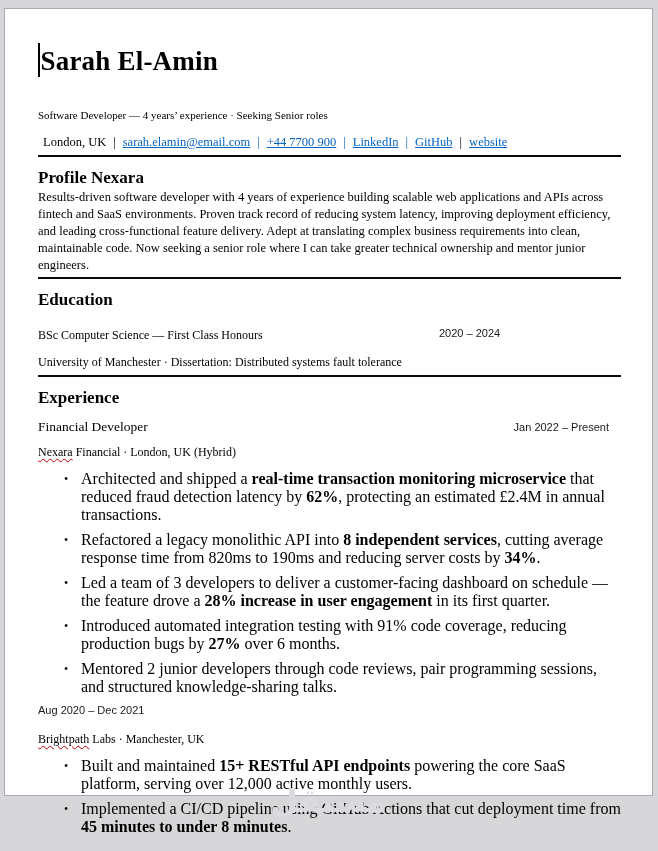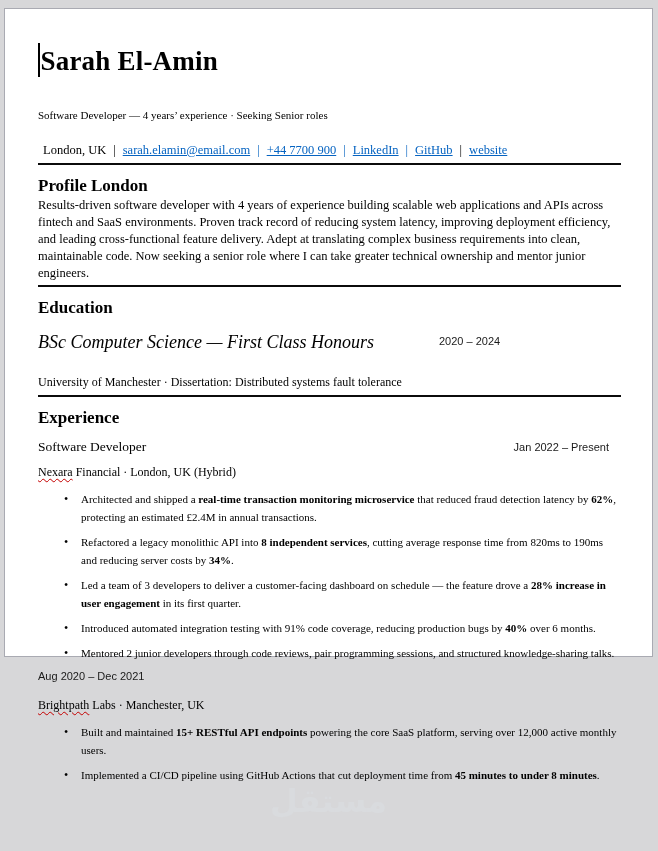--- a/index.html
+++ b/index.html
@@ -6,75 +6,75 @@
   body {
     width: 658px; height: 851px;
     background: #d7d7d9;
     overflow: hidden;
     font-family: "Liberation Serif", "DejaVu Serif", serif;
     color: #000;
   }
   .page {
     box-sizing: border-box;
     margin: 8px 5px 1px 4px;
-    width: 649px; height: 649px;
+    width: 649px; height: 788px;
     background: #ffffff;
     border: 1px solid #a9aab2;
     position: relative;
     padding: 34px 31px 0 33px;
   }
   
   .name-row { line-height: 30px; white-space: nowrap; }
   .caret {
     display: inline-block; width: 1.5px; height: 34px;
     background: #000; vertical-align: -7px; margin-right: 1px;
   }
   .name { font-size: 27px; font-weight: bold; letter-spacing: 0.2px; }
   .tagline { margin-top: 28px; font-size: 11px; line-height: 14px; }
-  .contact { margin-top: 20px; padding-left: 5px; font-size: 12.5px; line-height: 17px; white-space: nowrap; }
+  .contact { margin-top: 12px; padding-left: 5px; font-size: 12.5px; line-height: 17px; white-space: nowrap; }
   .contact .sep { margin: 0 7px; }
   .contact .sep.dark { color: #000; }
   .contact .sep.link { color: var(--link, #0563C1); }
   .contact a.clink { color: var(--link, #0563C1); text-decoration: underline; }
   .contact .cplain { color: #000; }
   .rule { height: 0; border-top: 2px solid #0b0b0b; }
   .rule1 { margin-top: 4px; }
   .rule2 { margin-top: 3px; }
   .rule3 { margin-top: 5px; }
   
   .sec-title { margin-top: 10px; font-size: 17px; font-weight: bold; line-height: 22px; }
   .summary { font-size: 12.5px; line-height: 17px; width: 576px; }
   
   .edu-row { margin-top: 14px; position: relative; height: 18px; }
-  .edu-degree { font-size: 18px; line-height: 18px; font-style: italic; }
+  .edu-degree { font-size: 12px; line-height: 18px; }
   .edu-dates {
     position: absolute; left: 369px; top: 2px;
     font-family: "Liberation Sans", "DejaVu Sans", sans-serif;
     font-size: 11px; color: #1a1a1a; margin-left: 32px;
   }
-  .edu-details { margin-top: 24px; font-size: 12px; line-height: 15px; }
+  .edu-details { margin-top: 12px; font-size: 12px; line-height: 15px; }
   
   .job-head { margin-top: 8px; height: 19px; display: flex; justify-content: space-between; align-items: baseline; }
   .job-role { font-size: 13.5px; line-height: 19px; }
   .job-dates {
     font-family: "Liberation Sans", "DejaVu Sans", sans-serif;
     font-size: 11px; color: #1a1a1a; margin-right: 12px;
   }
   .job-company { margin-top: 9px; font-size: 12px; line-height: 15px; }
   .squiggle {
     text-decoration-line: underline;
     text-decoration-style: wavy;
     text-decoration-color: var(--squiggle, #c40000);
     text-decoration-thickness: 1px;
     text-underline-offset: 2px;
   }
   .bullets { margin-top: 10px; }
   .bullet { display: flex; margin: 0 0 7px 26px; }
   .bullet .dot { width: 17px; flex: 0 0 17px; font-size: 12px; line-height: 18px; }
-  .bullet .btxt { flex: 1; font-size: 11px; line-height: 18px; max-width 540px; }
+  .bullet .btxt { flex: 1; font-size: 16px; line-height: 18px; max-width 540px; }
   .bullet .btxt b { font-weight: bold; }
   
   .watermark {
     position: absolute; left: 0; right: 0; top: 778px;
     text-align: center; pointer-events: none;
     color: var(--watermark, #d9dbde);
     font-family: "DejaVu Sans", "Liberation Sans", sans-serif;
   }
   .wm-ar { font-size: 32px; font-weight: bold; line-height: 28px; }
   .wm-latin { font-size: 15px; line-height: 17px; letter-spacing: 1px; }
@@ -87,58 +87,58 @@
   <div class="name-row">
     <span class="caret"></span><span class="name">Sarah El-Amin</span>
   </div>
 
   <div class="tagline">Software Developer — 4 years’ experience · Seeking Senior roles</div>
 
   <div class="contact"><span class="cplain">London, UK</span><span class="sep dark">|</span><a class="clink" href="#">sarah.elamin@email.com</a><span class="sep link">|</span><a class="clink" href="#">+44 7700 900</a><span class="sep link">|</span><a class="clink" href="#">LinkedIn</a><span class="sep link">|</span><a class="clink" href="#">GitHub</a><span class="sep dark">|</span><a class="clink" href="#">website</a></div>
 
   <div class="rule rule1"></div>
 
-  <div class="sec-title">Profile London</div>
+  <div class="sec-title">Profile Nexara</div>
   <div class="summary">Results-driven software developer with 4 years of experience building scalable web applications and APIs across fintech and SaaS environments. Proven track record of reducing system latency, improving deployment efficiency, and leading cross-functional feature delivery. Adept at translating complex business requirements into clean, maintainable code. Now seeking a senior role where I can take greater technical ownership and mentor junior engineers.</div>
 
   <div class="rule rule2"></div>
 
   <div class="sec-title">Education</div>
   <div class="edu-row">
     <span class="edu-degree">BSc Computer Science — First Class Honours</span>
     <span class="edu-dates">2020 – 2024</span>
   </div>
   <div class="edu-details">University of Manchester · Dissertation: Distributed systems fault tolerance</div>
 
   <div class="rule rule3"></div>
 
   <div class="sec-title">Experience</div>
 
   <div>
       <div class="job-head">
-        <span class="job-role">Software Developer</span>
+        <span class="job-role">Financial Developer</span>
         <span class="job-dates">Jan 2022 – Present</span>
       </div>
       <div class="job-company"><span class="squiggle">Nexara</span> Financial · London, UK (Hybrid)</div>
       <div class="bullets">
         <div class="bullet">
           <span class="dot">•</span>
           <span class="btxt">Architected and shipped a <b>real-time transaction monitoring microservice</b> that reduced fraud detection latency by <b>62%</b>, protecting an estimated £2.4M in annual transactions.</span>
         </div>
         <div class="bullet">
           <span class="dot">•</span>
           <span class="btxt">Refactored a legacy monolithic API into <b>8 independent services</b>, cutting average response time from 820ms to 190ms and reducing server costs by <b>34%</b>.</span>
         </div>
         <div class="bullet">
           <span class="dot">•</span>
           <span class="btxt">Led a team of 3 developers to deliver a customer-facing dashboard on schedule — the feature drove a <b>28% increase in user engagement</b> in its first quarter.</span>
         </div>
         <div class="bullet">
           <span class="dot">•</span>
-          <span class="btxt">Introduced automated integration testing with 91% code coverage, reducing production bugs by <b>40%</b> over 6 months.</span>
+          <span class="btxt">Introduced automated integration testing with 91% code coverage, reducing production bugs by <b>27%</b> over 6 months.</span>
         </div>
         <div class="bullet">
           <span class="dot">•</span>
           <span class="btxt">Mentored 2 junior developers through code reviews, pair programming sessions, and structured knowledge-sharing talks.</span>
         </div>
       </div>
       <div class="job-head">
         <span class="job-dates">Aug 2020 – Dec 2021</span>
       </div>
       <div class="job-company"><span class="squiggle">Brightpath</span> Labs · Manchester, UK</div>

